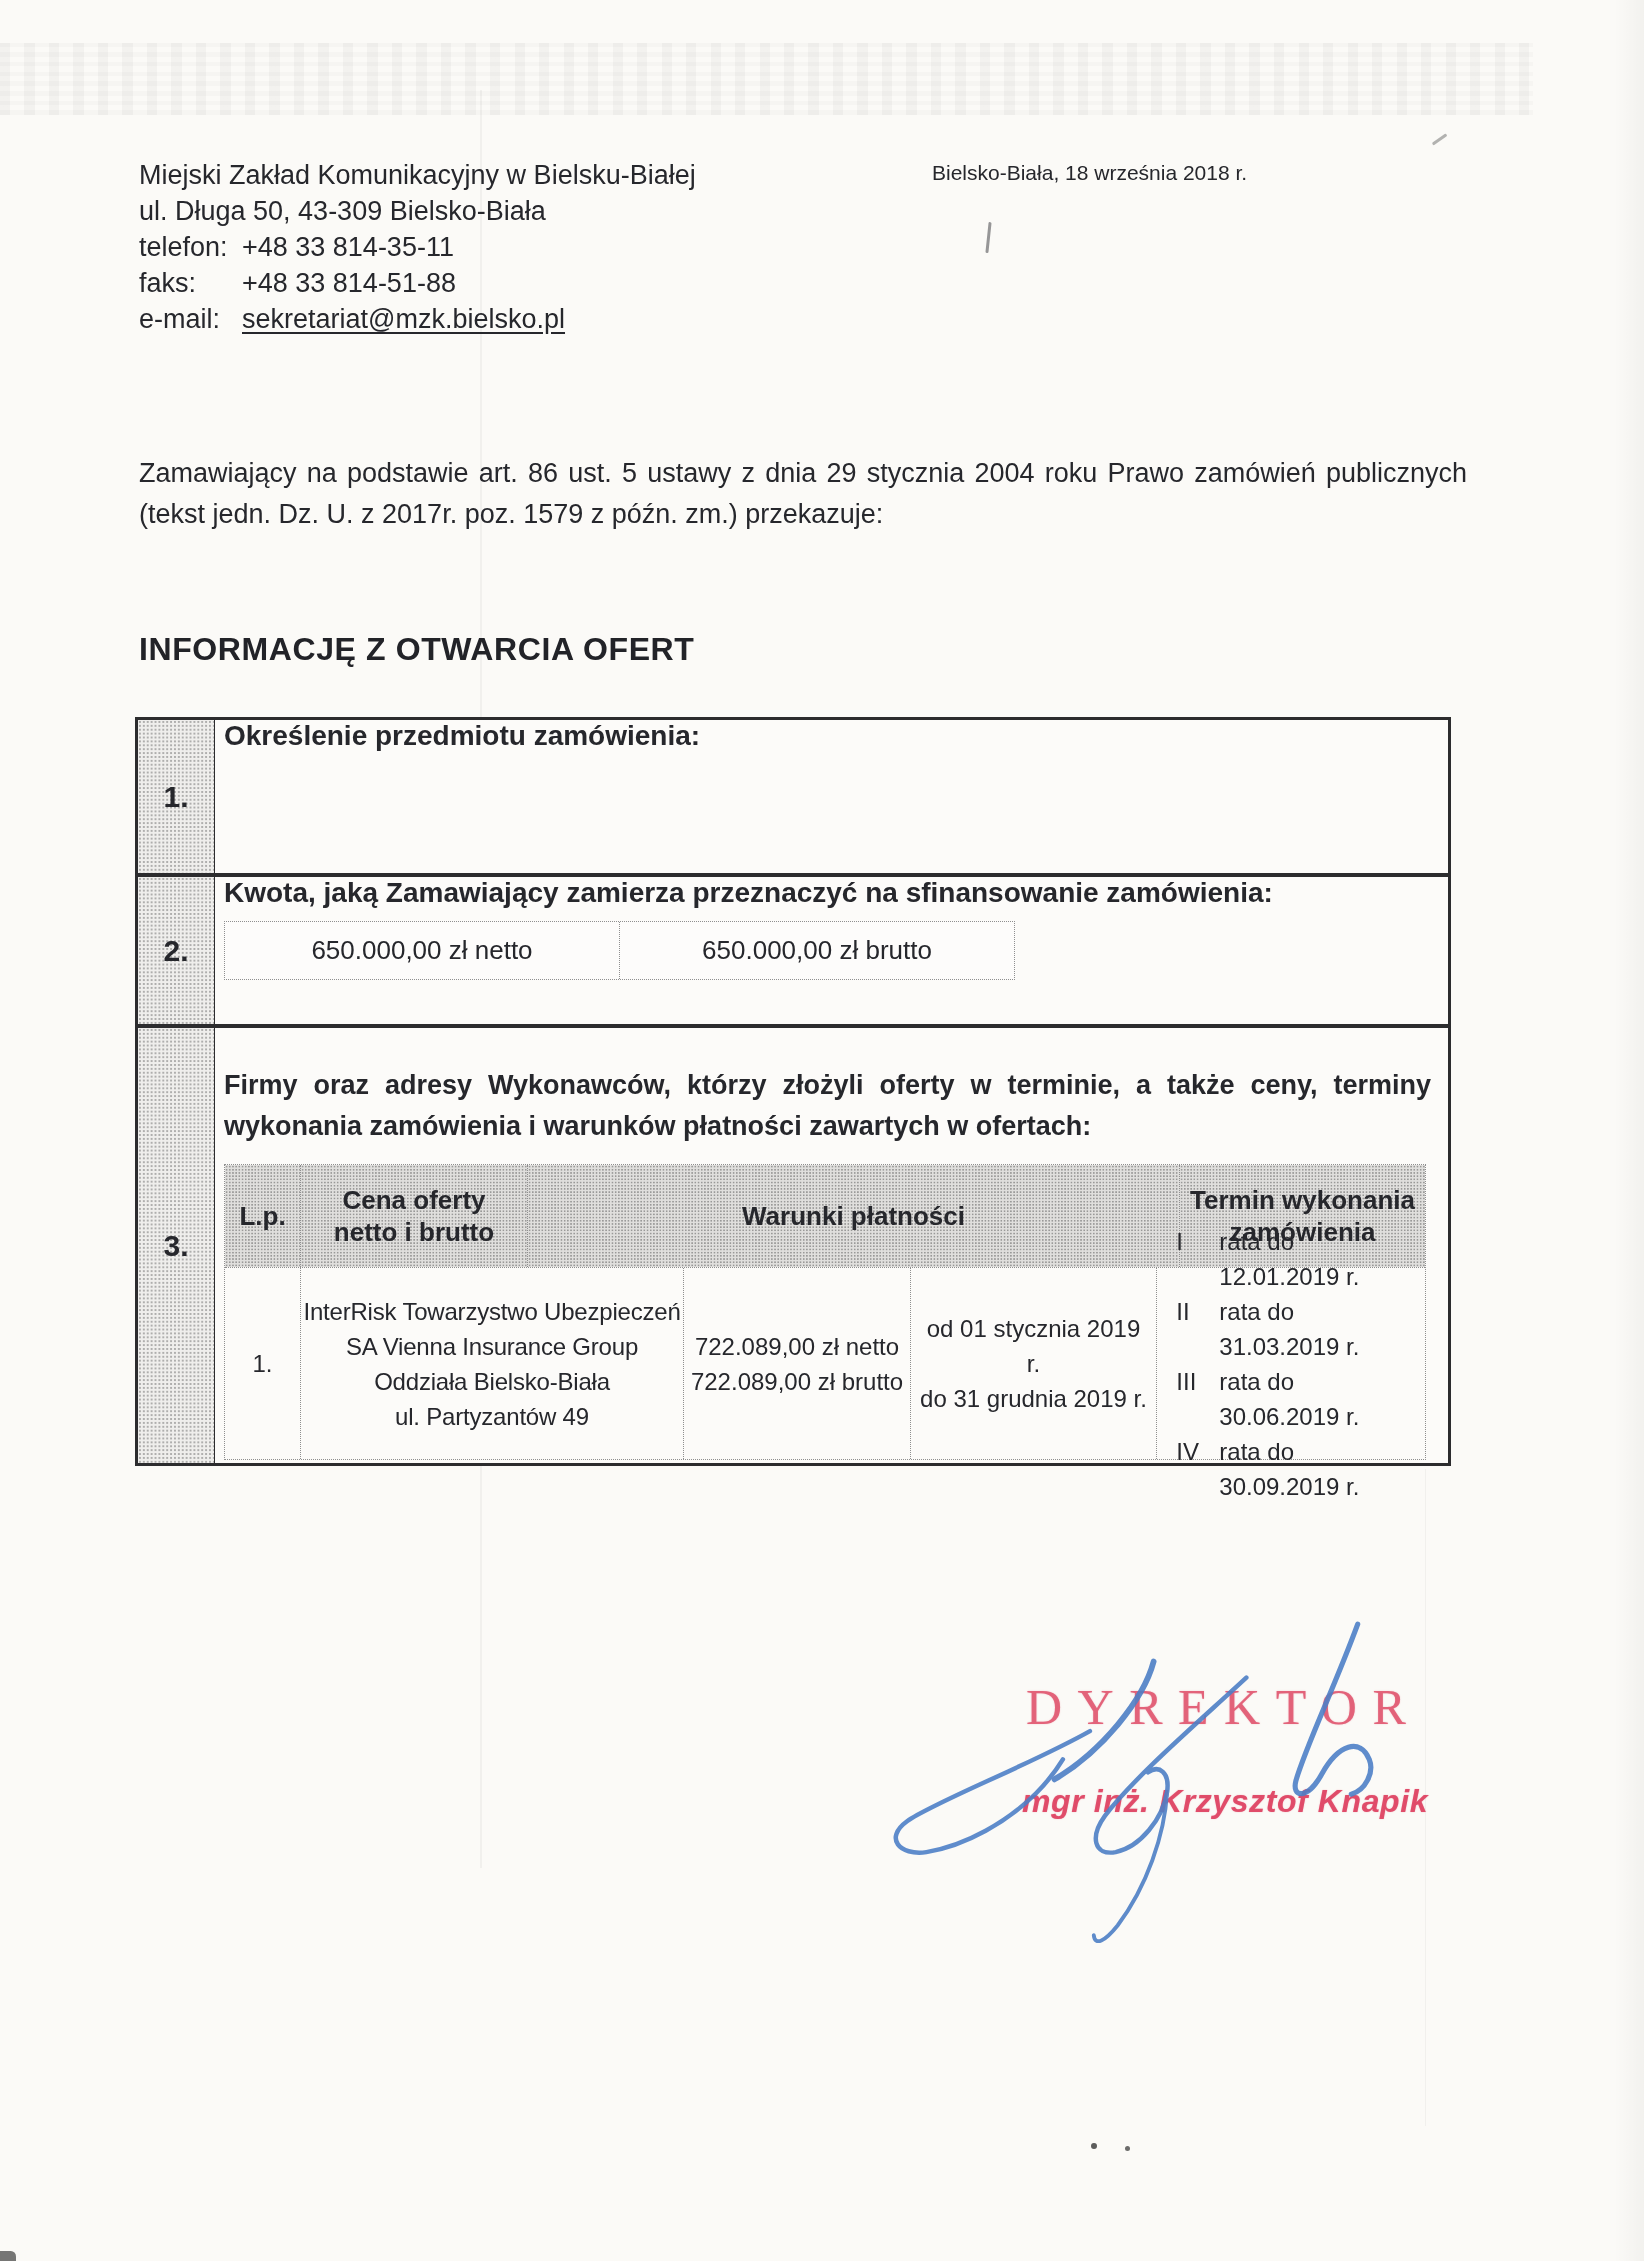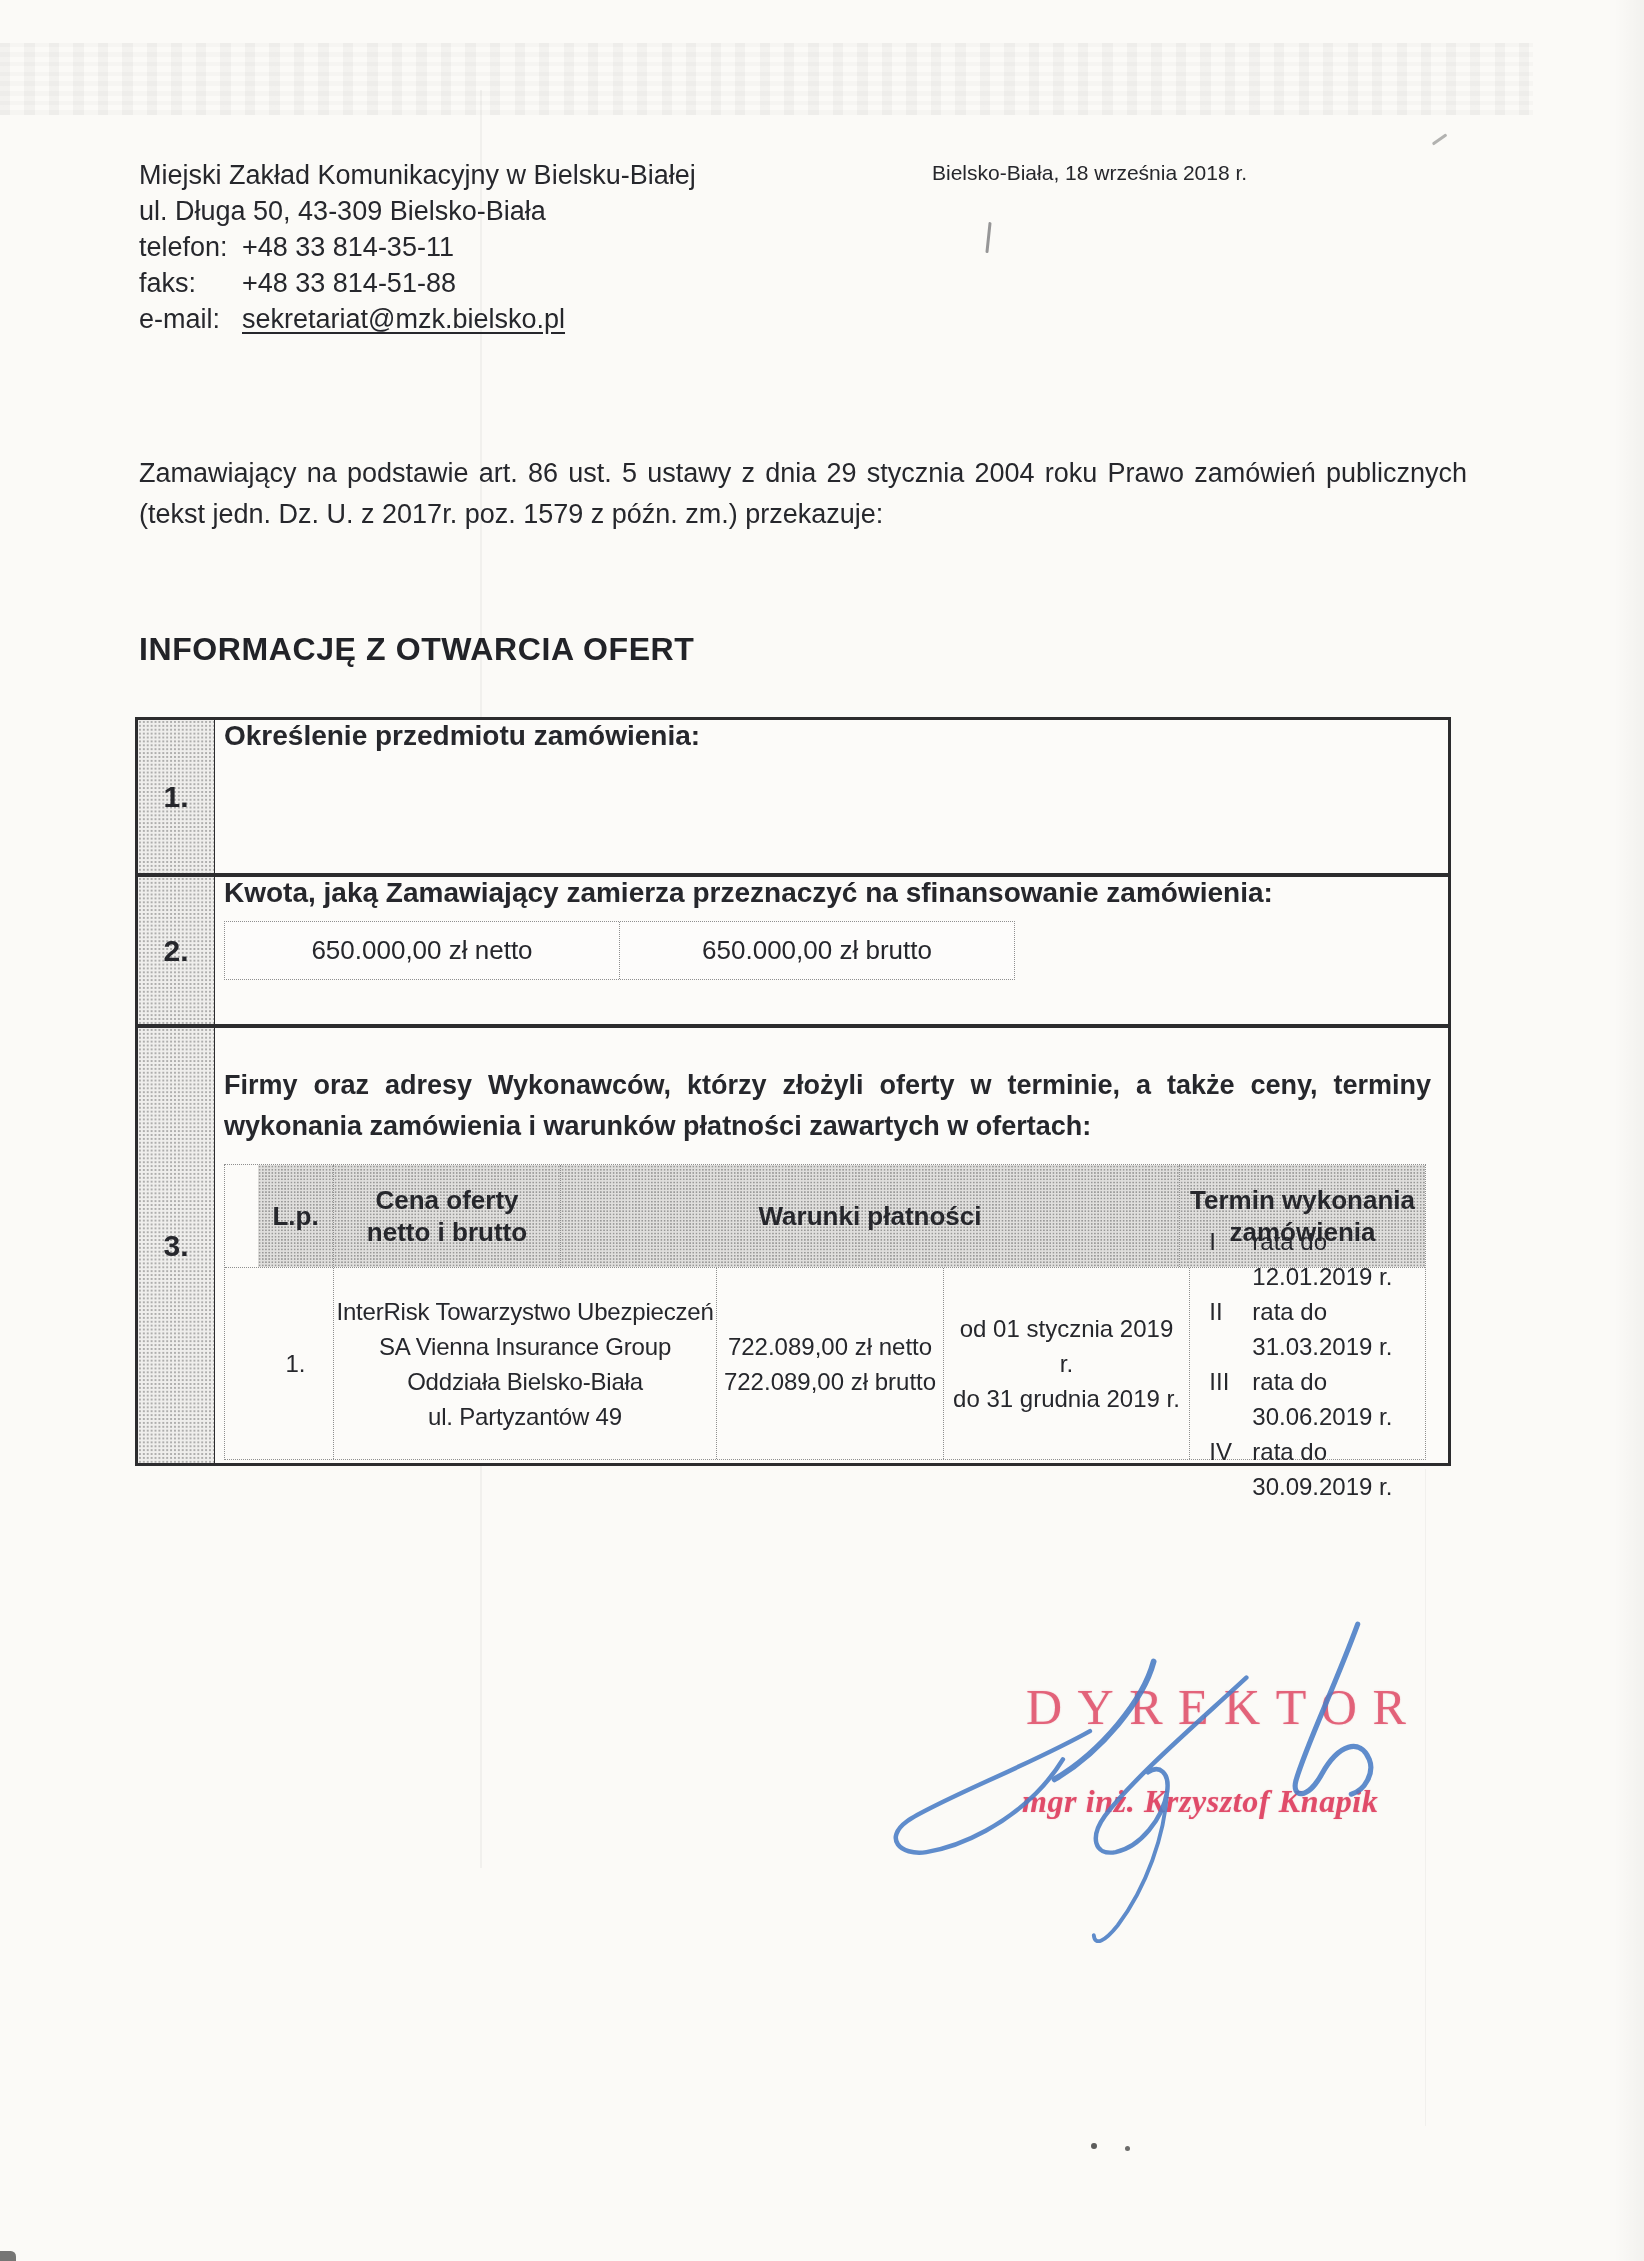--- a/index.html
+++ b/index.html
@@ -79,41 +79,41 @@
   .ot-row{display:flex;}
   .ot-head{height:102px;}
   .ot-data{height:191px;background:#fcfbf9;}
   .ot-cell{
     display:flex;align-items:center;justify-content:center;flex-direction:column;
     text-align:center;box-sizing:border-box;padding:0 6.4px;
   }
   .ot-cell + .ot-cell{border-left:1.3px dotted #8f8f8f;}
   .ot-head .ot-cell{font-weight:bold;font-size:26px;line-height:32px;}
   .ot-data{border-top:1.3px dotted #8f8f8f;}
-  .c-lp{flex:0 0 75px;width:75px;margin-left:33px;}
+  .c-lp{flex:0 0 75px;width:75px;}
   .c-firm{flex:0 0 383px;width:383px;}
   .c-price{flex:0 0 227px;width:227px;}
   .c-term{flex:0 0 246px;width:246px;}
   .c-pay{flex:1;}
   .ot-data .ot-cell{font-size:24px;line-height:35px;}
   .c-firm .line{white-space:nowrap;letter-spacing:-0.2px;}
   .pay-cell{align-items:flex-start;padding-left:19.3px;}
   .pay-line{display:flex;text-align:left;}
   .pay-num{width:43px;flex:0 0 43px;}
 
   
   .stamp-title{
     left:1026px;top:1678px;
     font-family:"Liberation Serif","DejaVu Serif",serif;
     font-size:50px;letter-spacing:15.5px;font-weight:500;
     color:rgba(224,86,112,.88);text-shadow:0 0 1.3px rgba(224,86,112,.45);
   }
   .stamp-name{
     left:1022px;top:1783px;
-    font-family:Liberation Serif, serif;font-style:italic;font-weight:600;
+    font-family:Liberation Sans, sans-serif;font-style:italic;font-weight:600;
     font-size:32px;letter-spacing:0.6px;
     color:rgba(222,64,96,.9);text-shadow:0 0 1.3px rgba(222,64,96,.4);
   }
   .sig-svg{left:876px;top:1565px;}
 </style>
 </head>
 <body>
 
 <div class="abs scan-band"></div>
 <div class="abs crease-v1"></div>

